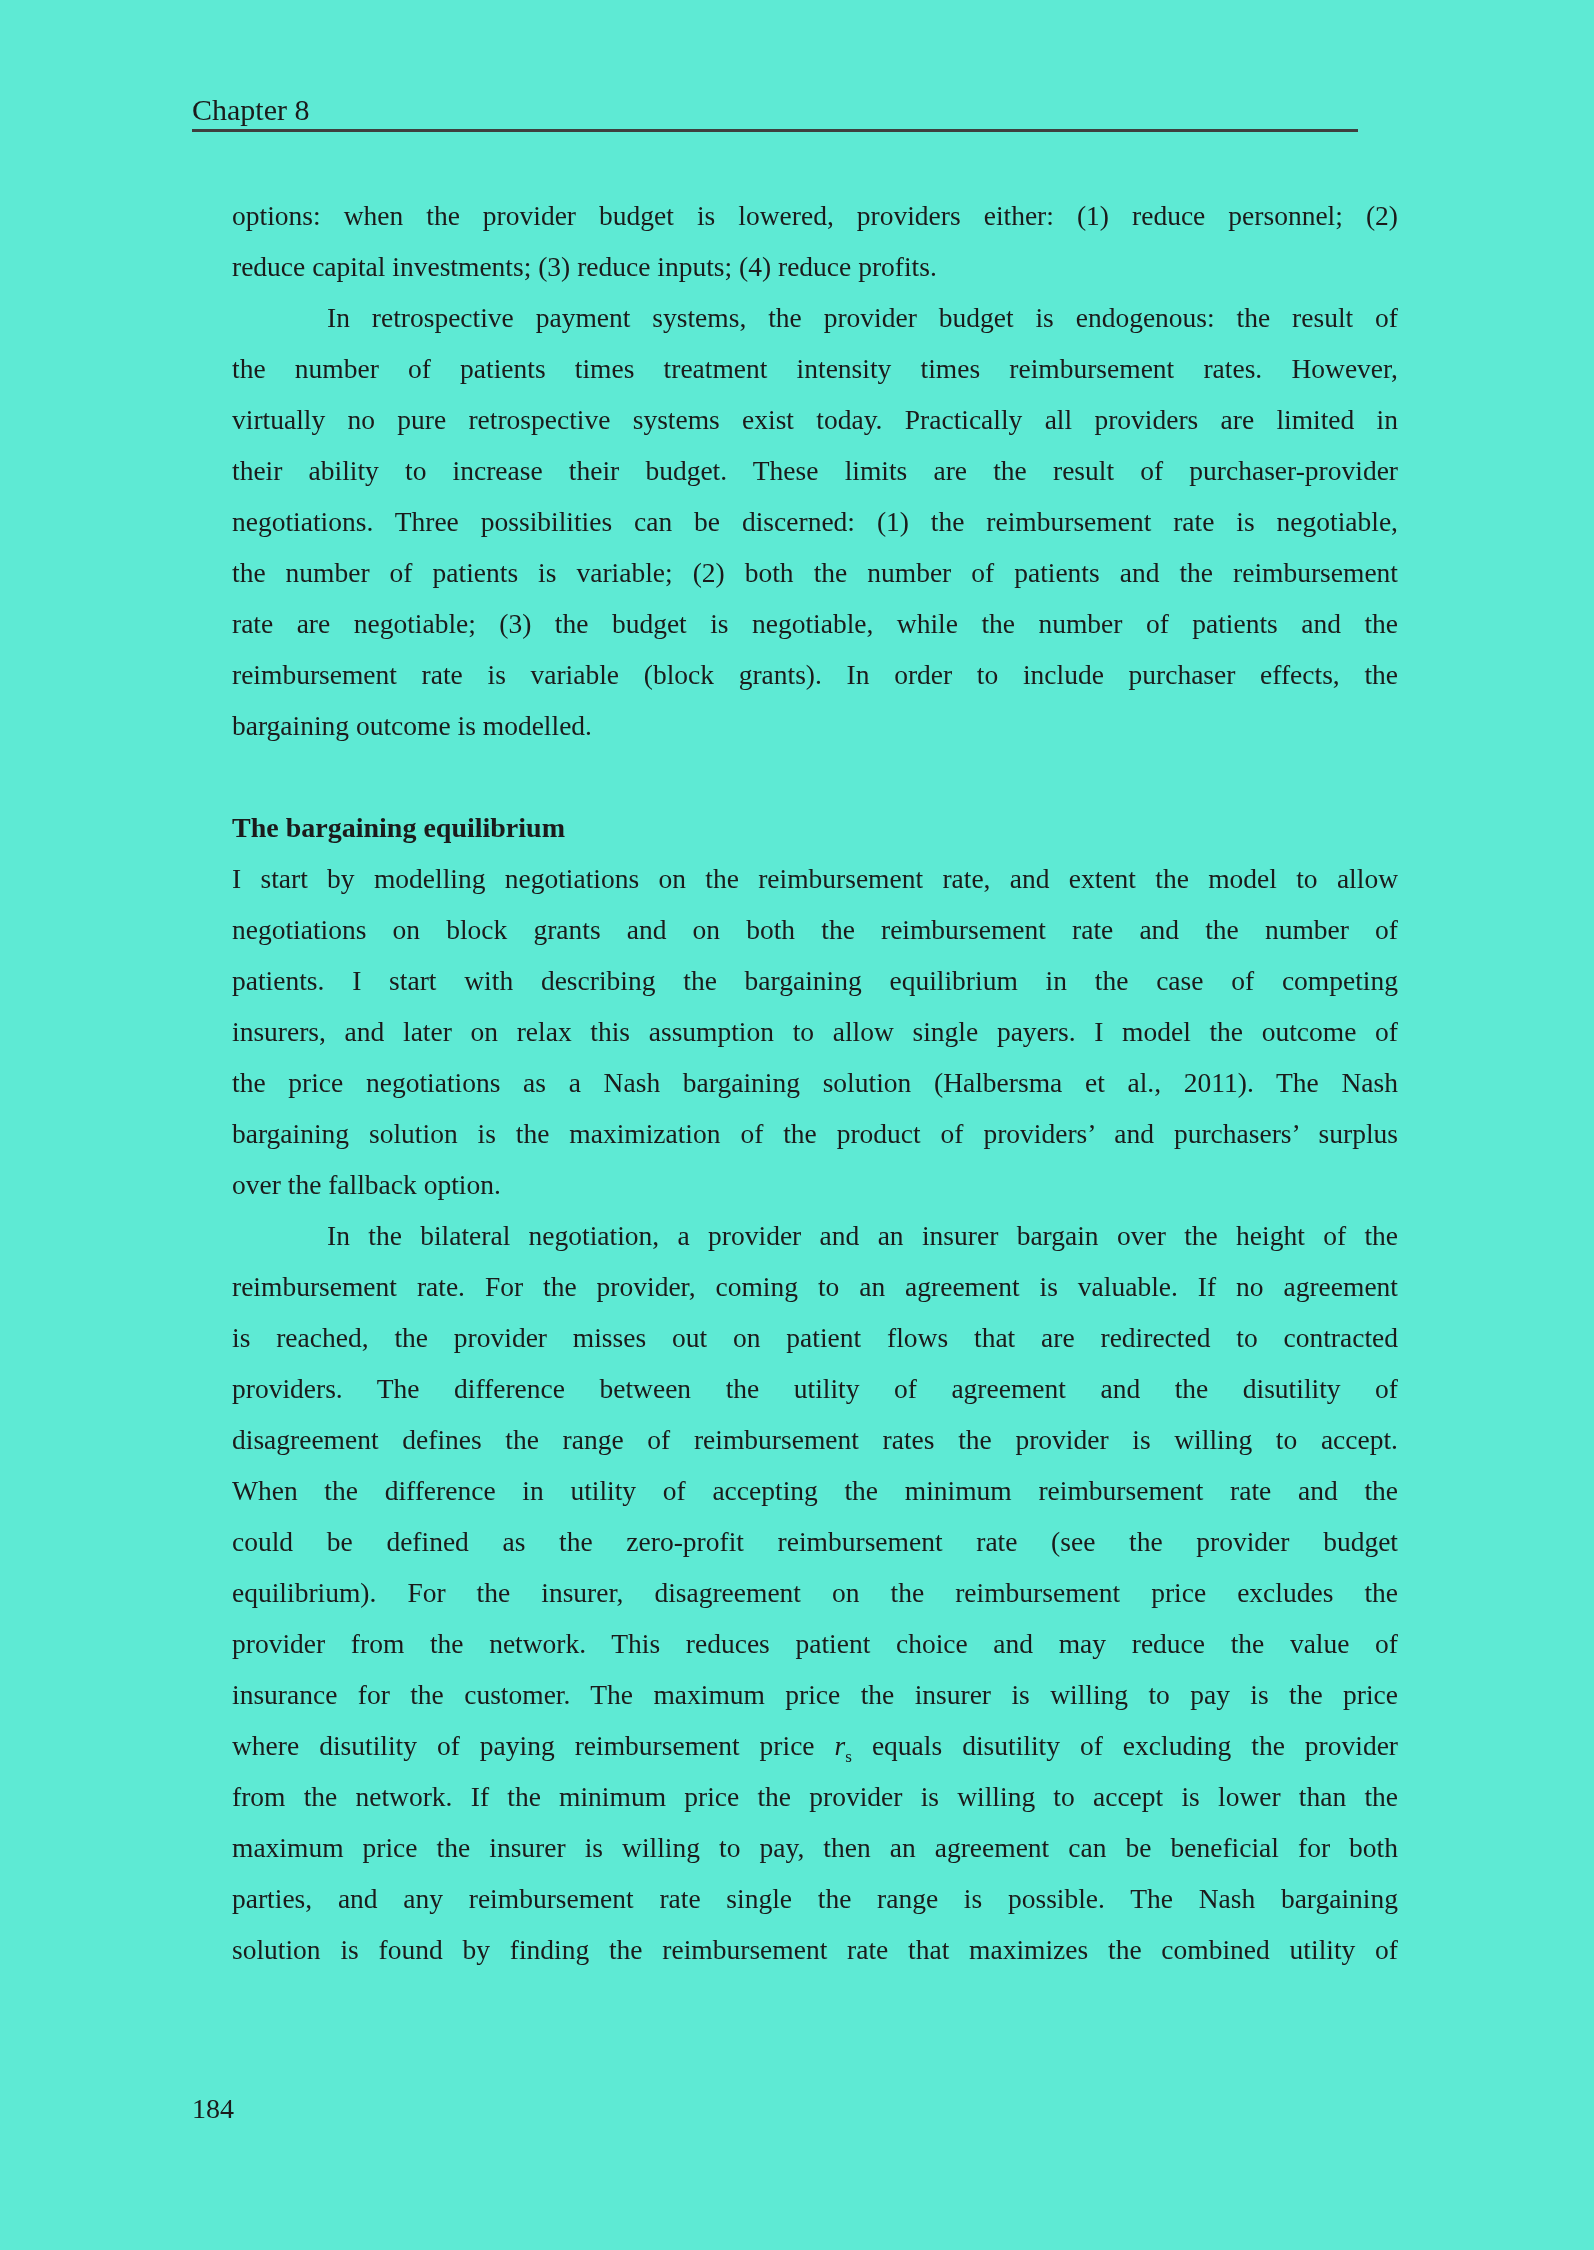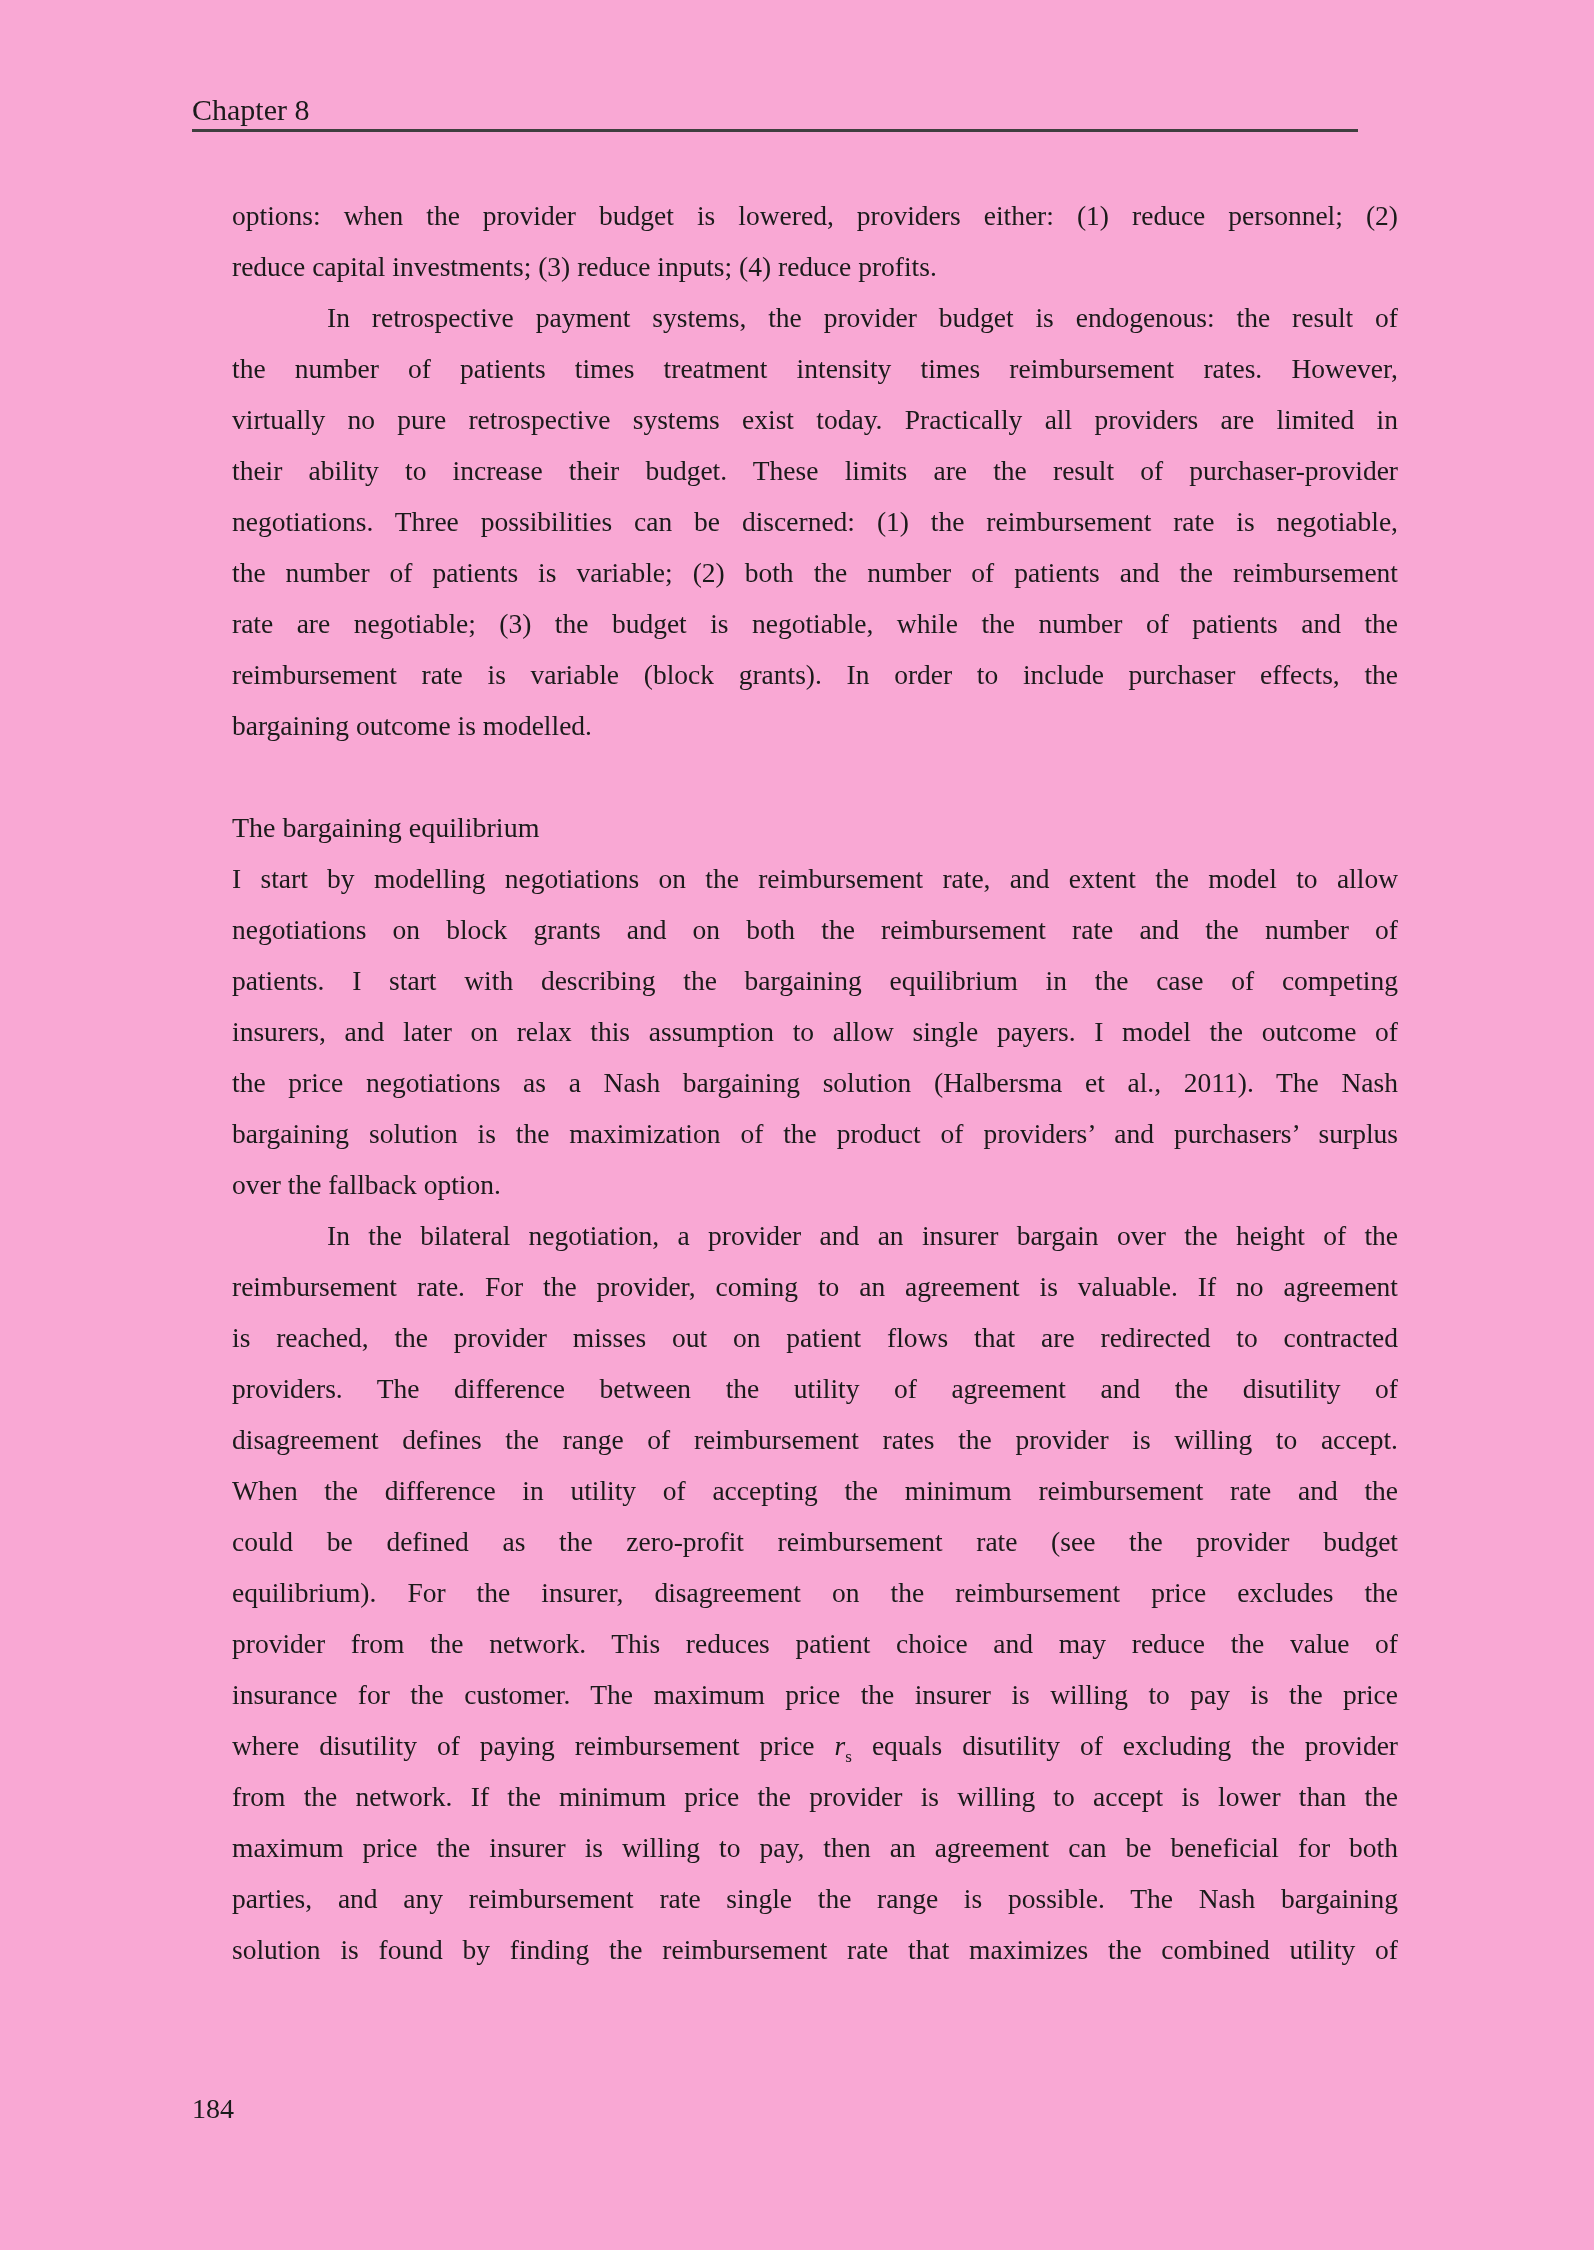--- a/index.html
+++ b/index.html
@@ -1,20 +1,20 @@
 <!DOCTYPE html>
 <html><head>
 <meta charset="utf-8">
 <style>
   html, body { margin: 0; padding: 0; background: #ffffff; }
   .page {
     position: relative;
     width: 1594px;
     height: 2250px;
-    background: #f9a8d4;
+    background: #5eead4;
     font-family: "Liberation Serif", "DejaVu Serif", serif;
     color: #1b1b1b;
     overflow: hidden;
   }
   .chapter-header {
     position: absolute;
     left: 192px;
     top: 92px;
     width: 1166px;
     font-size: 30px;
@@ -36,21 +36,21 @@
   }
   .line.j {
     text-align: justify;
     text-align-last: justify;
   }
   .line.indent { text-indent: 95px; }
   .heading-line {
     height: 51px;
     line-height: 51px;
     font-size: 28px;
-    font-weight: 400;
+    font-weight: 700;
     margin-top: 51px;
   }
   .page-footer {
     position: absolute;
     left: 192px;
     top: 2083px;
     font-size: 28px;
     line-height: 51px;
     text-align: right;
   }

